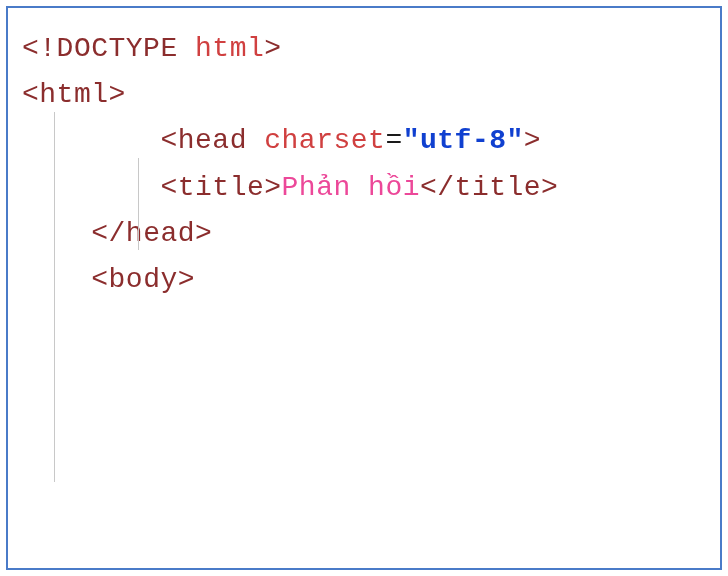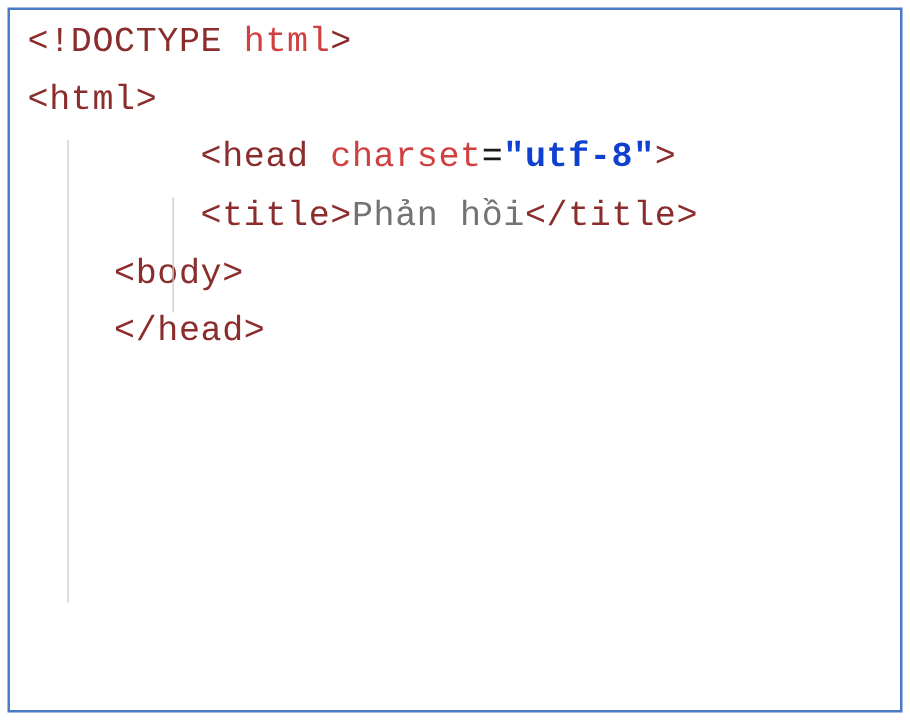--- a/index.html
+++ b/index.html
@@ -7,36 +7,36 @@
       font-family: Menlo, Consolas, "Courier New", monospace;
       background: #ffffff;
       width: 728px;
       height: 576px;
       padding: 6px;
     }
     .container {
       border: 2px solid #4a7bc8;
       width: 100%;
       height: 100%;
-      padding: 4px 14px;
+      padding: 18px 14px;
       position: relative;
       background: #fff;
     }
     .code-line {
       font-size: 28px;
       line-height: 1.65;
       white-space: pre;
       letter-spacing: 0.5px;
     }
     .tag { color: #8b2d2d; font-weight: 500; }
     .bracket { color: #8b2d2d; }
     .attr { color: #d04040; }
     .eq { color: #1a1a1a; }
     .string { color: #1040d0; font-weight: 600; }
-    .text { color: #737373; }
+    .text { color: #ec4899; }
     .guide1 {
       position: absolute;
       left: 46px;
       top: 104px;
       width: 1px;
       height: 370px;
       background: #c8c8c8;
     }
     .guide2 {
       position: absolute;
@@ -56,21 +56,21 @@
 
   <div class="code-line"><span class="bracket">&lt;!DOCTYPE </span><span class="attr">html</span><span class="bracket">&gt;</span></div>
 
   <div class="code-line"><span class="bracket">&lt;</span><span class="tag">html</span><span class="bracket">&gt;</span></div>
 
 
   <div class="code-line"><span>        </span><span class="bracket">&lt;</span><span class="tag">head </span><span class="attr">charset</span><span class="eq">=</span><span class="string">"utf-8"</span><span class="bracket">&gt;</span></div>
 
   <div class="code-line"><span>        </span><span class="bracket">&lt;</span><span class="tag">title</span><span class="bracket">&gt;</span><span class="text">Phản hồi</span><span class="bracket">&lt;/</span><span class="tag">title</span><span class="bracket">&gt;</span></div>
 
+  <div class="code-line"><span>    </span><span class="bracket">&lt;/</span><span class="tag">head</span><span class="bracket">&gt;</span></div>
+
   <div class="code-line"><span>    </span><span class="bracket">&lt;</span><span class="tag">body</span><span class="bracket">&gt;</span></div>
-
-  <div class="code-line"><span>    </span><span class="bracket">&lt;/</span><span class="tag">head</span><span class="bracket">&gt;</span></div>
 
   <div class="code-line"><span> </span></div>
 
 
 
 </div>
 
 </body></html>

